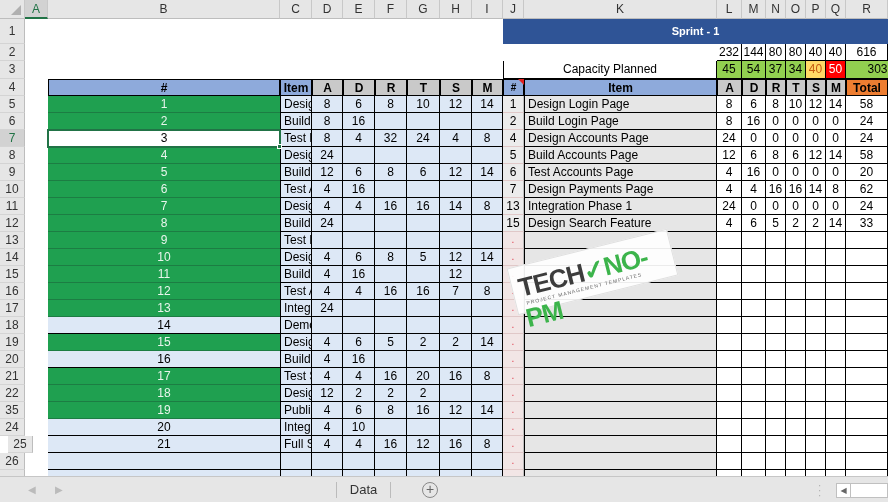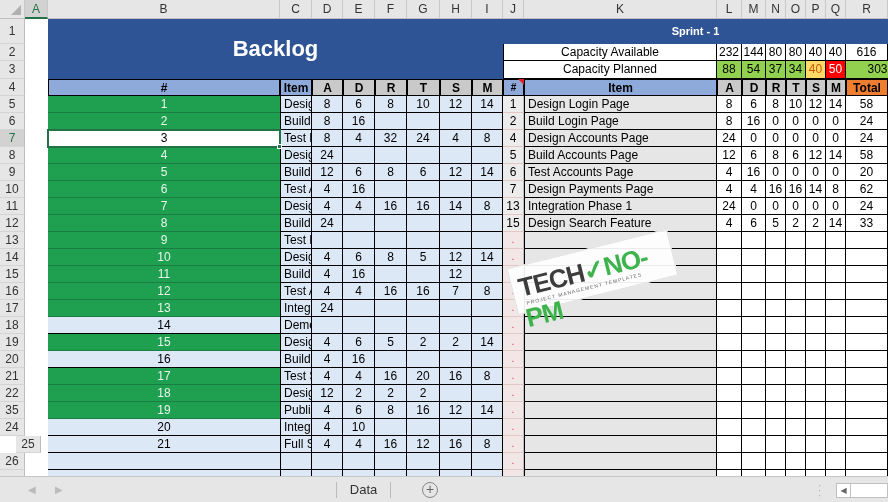--- a/index.html
+++ b/index.html
@@ -87,24 +87,23 @@
     <div class="rowhdr" style="left: 0px; top: 266px; width: 25px; height: 17px; line-height: 16px;">15</div>
     <div class="rowhdr" style="left: 0px; top: 283px; width: 25px; height: 17px; line-height: 16px;">16</div>
     <div class="rowhdr" style="left: 0px; top: 300px; width: 25px; height: 17px; line-height: 16px;">17</div>
     <div class="rowhdr" style="left: 0px; top: 317px; width: 25px; height: 17px; line-height: 16px;">18</div>
     <div class="rowhdr" style="left: 0px; top: 334px; width: 25px; height: 17px; line-height: 16px;">19</div>
     <div class="rowhdr" style="left: 0px; top: 351px; width: 25px; height: 17px; line-height: 16px;">20</div>
     <div class="rowhdr" style="left: 0px; top: 368px; width: 25px; height: 17px; line-height: 16px;">21</div>
     <div class="rowhdr" style="left: 0px; top: 385px; width: 25px; height: 17px; line-height: 16px;">22</div>
     <div class="rowhdr" style="left: 0px; top: 402px; width: 25px; height: 17px; line-height: 16px;">35</div>
     <div class="rowhdr" style="left: 0px; top: 419px; width: 25px; height: 17px; line-height: 16px;">24</div>
-    <div class="rowhdr" style="left: 16px; top: 436px; width: 25px; height: 17px; line-height: 16px;">25</div>
+    <div class="rowhdr" style="left: 8px; top: 436px; width: 25px; height: 17px; line-height: 16px;">25</div>
     <div class="rowhdr" style="left: 0px; top: 453px; width: 25px; height: 17px; line-height: 16px;">26</div>
     <div class="rowhdr" style="left: 0px; top: 470px; width: 25px; height: 17px; line-height: 16px;"></div>
-    <div class="cell blue-banner title" style="left: 48px; top: 19px; width: 455px; height: 60px; line-height: 60px;">Backlog</div>
     <div class="cell c hdr-blue" style="left: 48px; top: 79px; width: 232px; height: 17px; line-height: 16px;">#</div>
     <div class="cell c hdr-blue" style="left: 280px; top: 79px; width: 32px; height: 17px; line-height: 16px;">Item</div>
     <div class="cell c hdr-grey" style="left: 312px; top: 79px; width: 31px; height: 17px; line-height: 16px;">A</div>
     <div class="cell c hdr-grey" style="left: 343px; top: 79px; width: 32px; height: 17px; line-height: 16px;">D</div>
     <div class="cell c hdr-grey" style="left: 375px; top: 79px; width: 32px; height: 17px; line-height: 16px;">R</div>
     <div class="cell c hdr-grey" style="left: 407px; top: 79px; width: 33px; height: 17px; line-height: 16px;">T</div>
     <div class="cell c hdr-grey" style="left: 440px; top: 79px; width: 32px; height: 17px; line-height: 16px;">S</div>
     <div class="cell c hdr-grey" style="left: 472px; top: 79px; width: 31px; height: 17px; line-height: 16px;">M</div>
     <div class="cell c hdr-orange" style="left: 503px; top: 79px; width: 21px; height: 17px; line-height: 16px;">Total</div>
     <div class="cell c hdr-blue" style="left: 503px; top: 79px; width: 21px; height: 17px; line-height: 16px; font-size: 10px;">#</div>
@@ -333,24 +332,23 @@
     <div class="cell bl" style="left: 280px; top: 470px; width: 32px; height: 17px; line-height: 16px; border-left: 1px solid rgb(0, 0, 0);"></div>
     <div class="cell bl" style="left: 312px; top: 470px; width: 31px; height: 17px; line-height: 16px;"></div>
     <div class="cell bl" style="left: 343px; top: 470px; width: 32px; height: 17px; line-height: 16px;"></div>
     <div class="cell bl" style="left: 375px; top: 470px; width: 32px; height: 17px; line-height: 16px;"></div>
     <div class="cell bl" style="left: 407px; top: 470px; width: 33px; height: 17px; line-height: 16px;"></div>
     <div class="cell bl" style="left: 440px; top: 470px; width: 32px; height: 17px; line-height: 16px;"></div>
     <div class="cell bl" style="left: 472px; top: 470px; width: 31px; height: 17px; line-height: 16px;"></div>
     <div class="cell bl" style="left: 503px; top: 470px; width: 21px; height: 17px; line-height: 16px;"></div>
     <div class="cell pinkcol" style="left: 503px; top: 470px; width: 21px; height: 17px; line-height: 16px;"></div>
     <div class="cell blue-banner sprint-title" style="left: 503px; top: 19px; width: 385px; height: 25px; line-height: 24px;">Sprint - 1</div>
-    <div class="cell cap-label" style="left: 503px; top: 44px; width: 214px; height: 17px; line-height: 16px; border-left: 1px solid rgb(0, 0, 0);">Capacity Available</div>
     <div class="cell cap-label" style="left: 503px; top: 61px; width: 214px; height: 18px; line-height: 17px; border-left: 1px solid rgb(0, 0, 0);">Capacity Planned</div>
     <div class="cell c wcell" style="left: 717px; top: 44px; width: 25px; height: 17px; line-height: 16px;">232</div>
-    <div class="cell c wcell pl-green" style="left: 717px; top: 61px; width: 25px; height: 18px; line-height: 17px;">88</div>
+    <div class="cell c wcell pl-green" style="left: 717px; top: 61px; width: 25px; height: 18px; line-height: 17px;">45</div>
     <div class="cell c wcell" style="left: 742px; top: 44px; width: 24px; height: 17px; line-height: 16px;">144</div>
     <div class="cell c wcell pl-green" style="left: 742px; top: 61px; width: 24px; height: 18px; line-height: 17px;">54</div>
     <div class="cell c wcell" style="left: 766px; top: 44px; width: 20px; height: 17px; line-height: 16px;">80</div>
     <div class="cell c wcell pl-green" style="left: 766px; top: 61px; width: 20px; height: 18px; line-height: 17px;">37</div>
     <div class="cell c wcell" style="left: 786px; top: 44px; width: 20px; height: 17px; line-height: 16px;">80</div>
     <div class="cell c wcell pl-green" style="left: 786px; top: 61px; width: 20px; height: 18px; line-height: 17px;">34</div>
     <div class="cell c wcell" style="left: 806px; top: 44px; width: 20px; height: 17px; line-height: 16px;">40</div>
     <div class="cell c wcell pl-yellow" style="left: 806px; top: 61px; width: 20px; height: 18px; line-height: 17px;">40</div>
     <div class="cell c wcell" style="left: 826px; top: 44px; width: 20px; height: 17px; line-height: 16px;">40</div>
     <div class="cell c wcell pl-red" style="left: 826px; top: 61px; width: 20px; height: 18px; line-height: 17px;">50</div>

